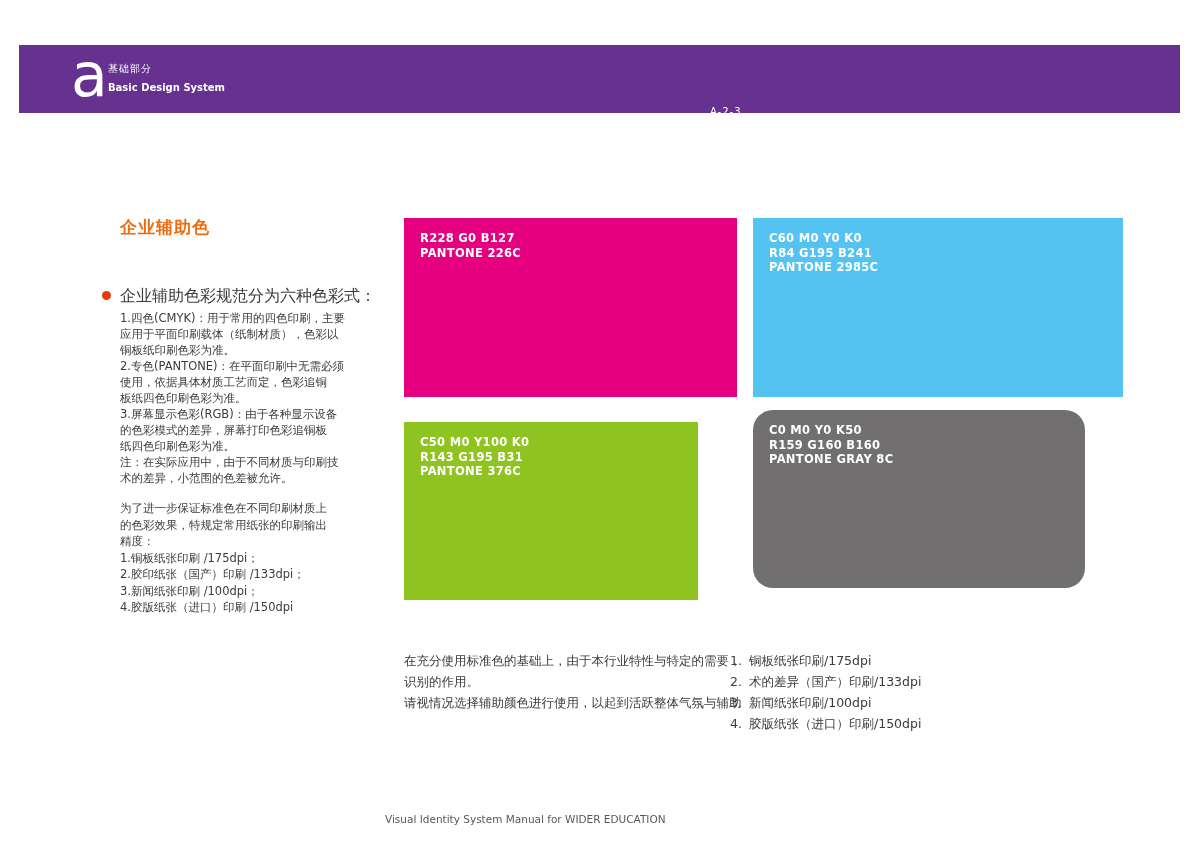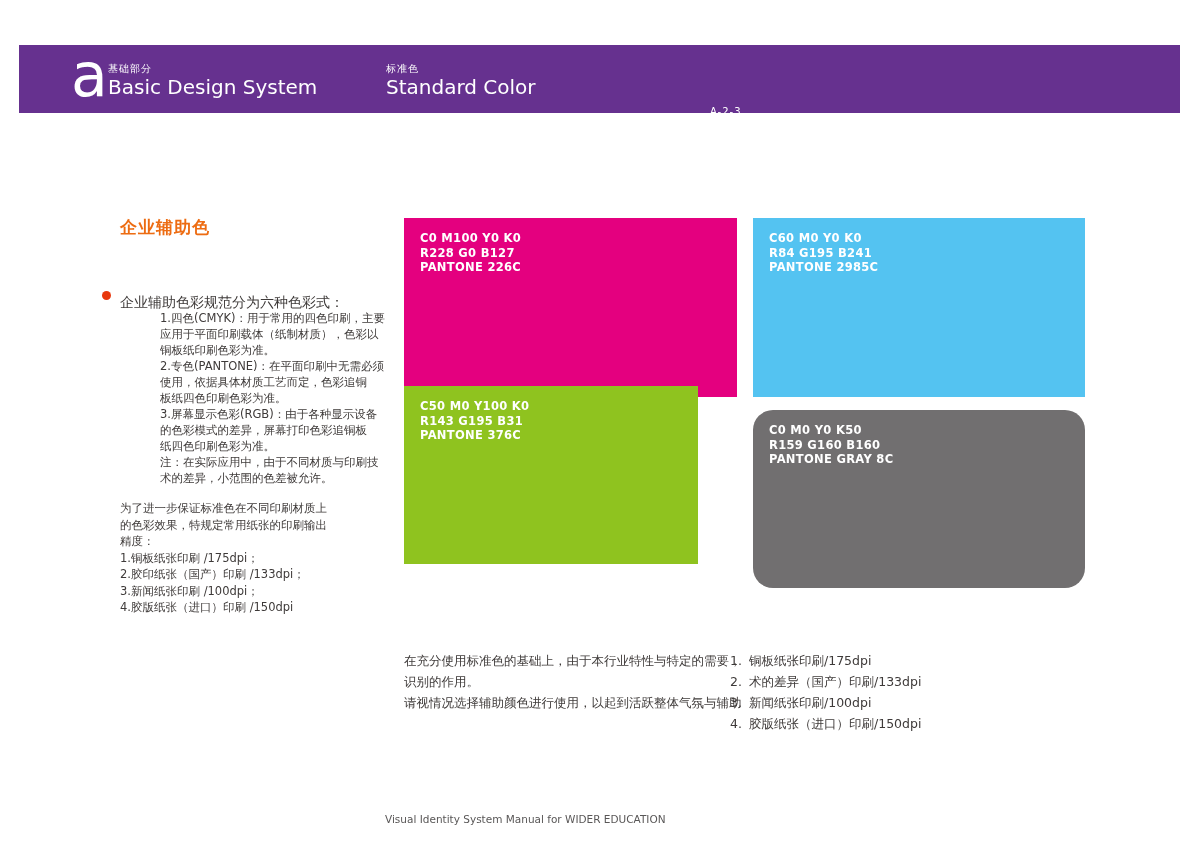--- a/index.html
+++ b/index.html
@@ -3,38 +3,38 @@
 <meta charset="utf-8">
 <style>
   html,body{margin:0;padding:0;background:#fff;}
   #page{position:relative;width:1200px;height:849px;background:#ffffff;overflow:hidden;
         font-family:"DejaVu Sans","Liberation Sans",sans-serif;color:#3e3a39;}
   
   #header-bar{position:absolute;left:19px;top:45px;width:1161px;height:68px;}
   #logo-letter{position:absolute;left:52px;top:-4px;color:#fff;font-size:60px;line-height:68px;font-weight:400;}
   .hdr-col{position:absolute;top:14px;color:#ffffff;}
   .hdr-zh{font-size:10px;line-height:19px;letter-spacing:1px;}
-  .hdr-en{font-size:20px;line-height:19px;}
+  .hdr-en{font-size:10px;line-height:19px;font-weight:bold;}
   #hdr-col-1{left:89px;}
   #hdr-col-2{left:367px;}
   #hdr-col-3{left:691px;margin-top:43px;}
   
   #left-title{position:absolute;left:120px;top:216px;font-size:17px;font-weight:bold;letter-spacing:1px;}
   #bullet-dot{position:absolute;left:102px;top:291px;width:9px;height:9px;border-radius:50%;}
-  #left-intro{position:absolute;left:120px;top:288px;font-size:14px;line-height:16px;margin-top:6px;}
+  #left-intro{position:absolute;left:120px;top:288px;font-size:16px;line-height:16px;}
   #left-notes{position:absolute;left:120px;top:310px;width:190px;font-size:11.5px;}
-  #left-notes .line{line-height:16px;white-space:nowrap;margin-left:40px;}
+  #left-notes .line{line-height:16px;white-space:nowrap;}
   #left-precision{position:absolute;left:120px;top:500px;width:190px;font-size:11.5px;}
   #left-precision .line{line-height:16.5px;white-space:nowrap;}
   
   .swatch{position:absolute;box-sizing:border-box;padding:13px 16px;color:#ffffff;}
   .swatch .sw-line{font-size:11.5px;font-weight:bold;line-height:14.5px;letter-spacing:.3px;}
   #swatch-0{left:404px;top:218px;width:333px;height:179px;}
-  #swatch-1{left:753px;top:218px;width:332px;height:179px;}
-  #swatch-2{left:404px;top:386px;width:294px;height:178px;}
+  #swatch-1{left:753px;top:218px;width:370px;height:179px;}
+  #swatch-2{left:404px;top:422px;width:294px;height:178px;}
   #swatch-3{left:753px;top:410px;width:332px;height:178px;border-radius:20px;}
   
   #bottom-paragraph{position:absolute;left:404px;top:650px;width:340px;font-size:12.5px;}
   #bottom-paragraph .line{line-height:21px;white-space:nowrap;}
   #bottom-list{position:absolute;left:730px;top:650px;font-size:12.5px;}
   #bottom-list .li{line-height:21px;white-space:nowrap;}
   #bottom-list .num{display:inline-block;width:19px;}
   
   #footer-zh{position:absolute;left:118px;top:856px;font-size:11px;color:#595757;}
   #footer-en{position:absolute;left:385px;top:813px;font-size:10.5px;color:#595757;}
@@ -42,24 +42,20 @@
 </head>
 <body>
 
 <div id="page">
 
   <div id="header-bar" style="background: rgb(102, 49, 143);">
     <div id="logo-letter">a</div>
     <div class="hdr-col" id="hdr-col-1">
       <div class="hdr-zh">基础部分</div>
       <div class="hdr-en">Basic Design System</div>
-    </div>
-    <div class="hdr-col" id="hdr-col-2">
-      <div class="hdr-zh">标准色</div>
-      <div class="hdr-en">Standard Color</div>
     </div>
     <div class="hdr-col" id="hdr-col-3">
       <div class="hdr-zh">A-2-3</div>
       <div class="hdr-zh">企业辅助色</div>
     </div>
   </div>
 
   <div id="left-title" style="color: rgb(237, 108, 18);">企业辅助色</div>
   <div id="bullet-dot" style="background: rgb(232, 56, 13);"></div>
   <div id="left-intro">企业辅助色彩规范分为六种色彩式：</div>
@@ -82,21 +78,20 @@
     <div class="line">为了进一步保证标准色在不同印刷材质上</div>
     <div class="line">的色彩效果，特规定常用纸张的印刷输出</div>
     <div class="line">精度：</div>
     <div class="line">1.铜板纸张印刷 /175dpi；</div>
     <div class="line">2.胶印纸张（国产）印刷 /133dpi；</div>
     <div class="line">3.新闻纸张印刷 /100dpi；</div>
     <div class="line">4.胶版纸张（进口）印刷 /150dpi</div>
   </div>
 
   <div class="swatch" id="swatch-0" style="background: rgb(228, 0, 127);">
-    <div class="sw-line">C0 M100 Y0 K0</div>
     <div class="sw-line">R228 G0 B127</div>
     <div class="sw-line">PANTONE 226C</div>
   </div>
   <div class="swatch" id="swatch-1" style="background: rgb(84, 195, 241);">
     <div class="sw-line">C60 M0 Y0 K0</div>
     <div class="sw-line">R84 G195 B241</div>
     <div class="sw-line">PANTONE 2985C</div>
   </div>
   <div class="swatch" id="swatch-2" style="background: rgb(143, 195, 31);">
     <div class="sw-line">C50 M0 Y100 K0</div>

